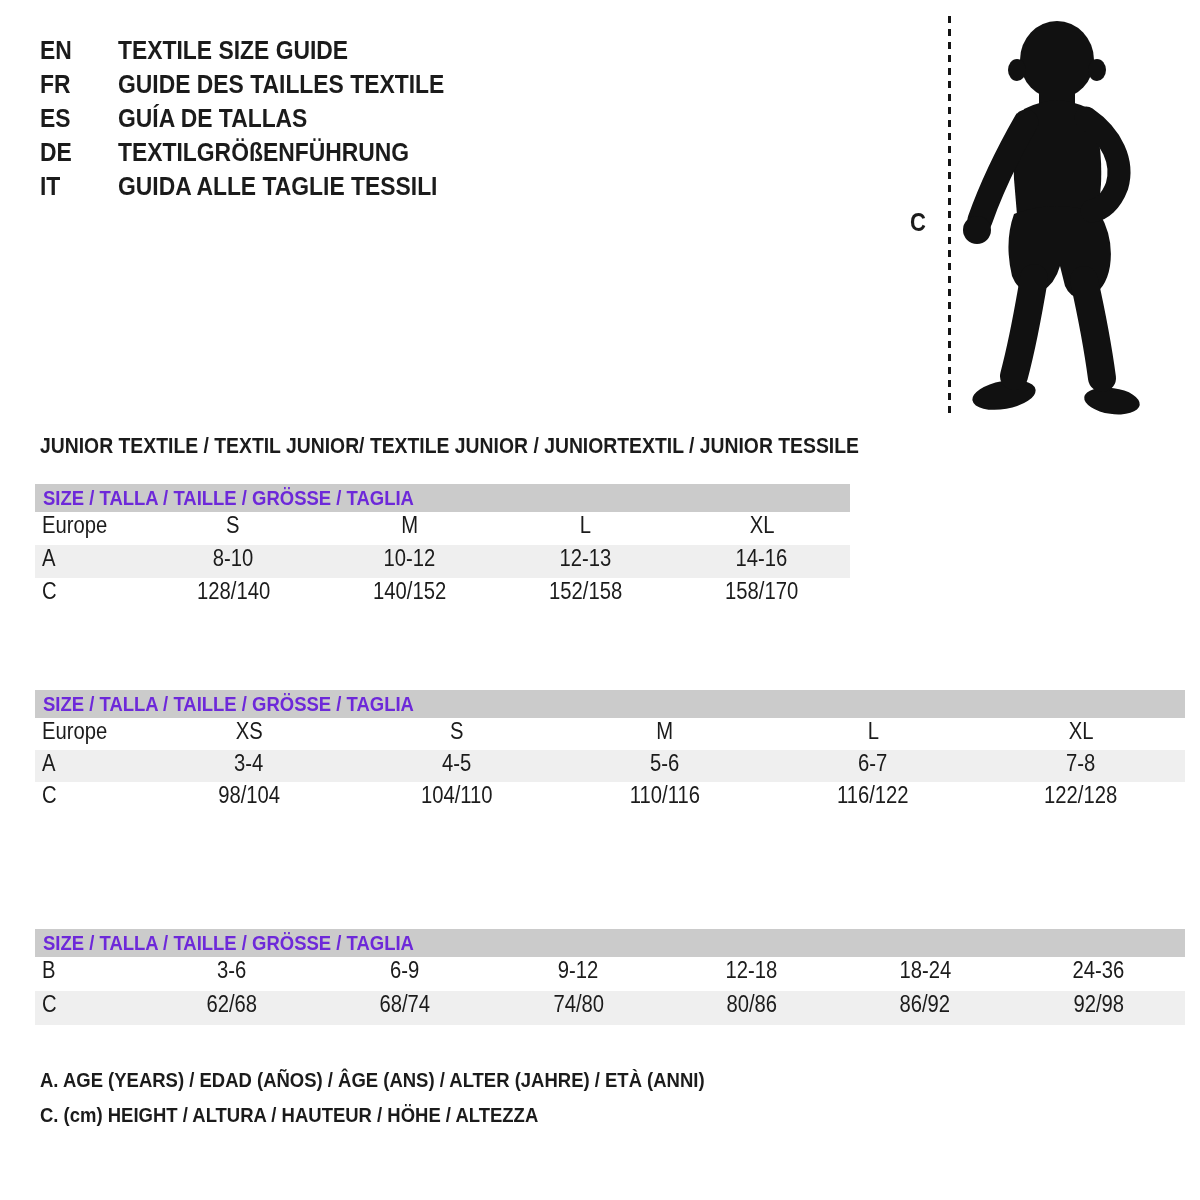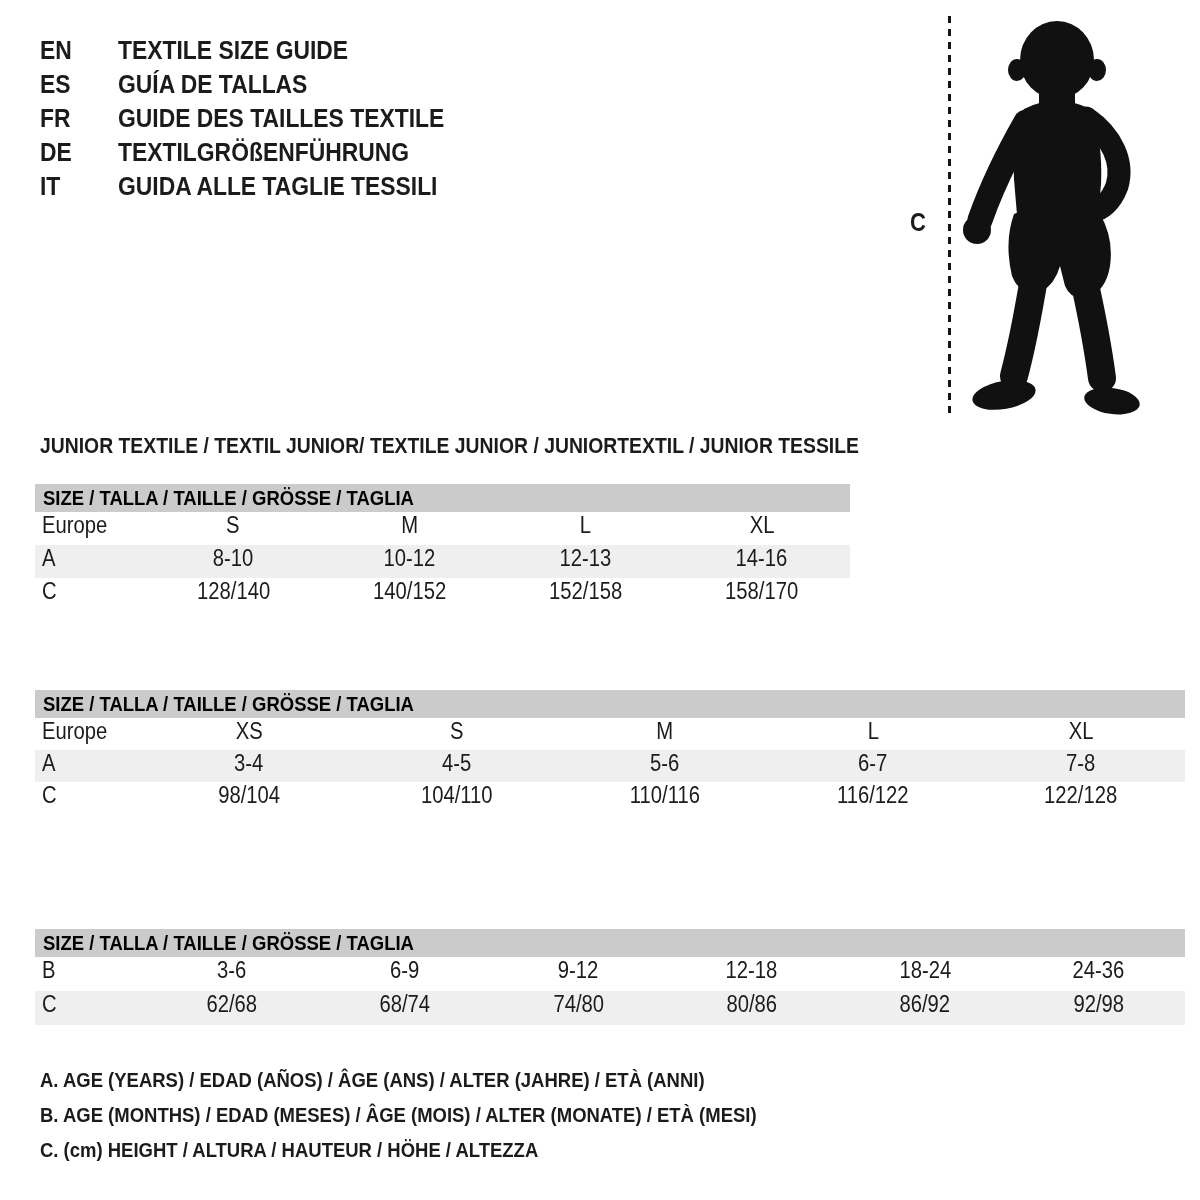--- a/index.html
+++ b/index.html
@@ -27,21 +27,21 @@
            background: repeating-linear-gradient(to bottom, #141414 0 7px, rgba(0,0,0,0) 7px 13px); }
   .clabel{ position: absolute; left: 910px; top: 208px; font-size: 25px; font-weight: 700; }
 
   
   .sec-title { position: absolute; left: 40px; font-size: 22px; font-weight: 700; line-height: 24px; }
   .sub-a { font-size: 0.62em; vertical-align: -0.28em; }
 
   
   .table  { position: absolute; left: 35px; font-size: 23px; }
   .t-head { height: 28px; background: #cbcbcb; display: flex; align-items: center;
-            padding-left: 8px; box-sizing: border-box; font-size: 21px; font-weight: 700; color: #000000; }
+            padding-left: 8px; box-sizing: border-box; font-size: 21px; font-weight: 700; color: #6d28d9; }
   .t-row  { display: flex; align-items: flex-start; }
   .t-row.alt { background: #efefef; }
   .t-label { width: 110px; padding-left: 7px; box-sizing: border-box; }
   .t-cell  { flex: 1; text-align: center; }
   .rh33 .t-row { height: 33px; }
   .rh32 .t-row { height: 32px; }
   .rh34 .t-row { height: 34px; }
 
   
   .foot { position: absolute; left: 40px; top: 1068px; font-size: 21px; font-weight: 700; }
@@ -51,26 +51,26 @@
 <body>
 
 <div id="canvas">
 
   <div class="lang">
     <div class="lang-row">
       <span class="lang-code"><span class="cx">EN</span></span>
       <span class="cx">TEXTILE SIZE GUIDE</span>
     </div>
     <div class="lang-row">
+      <span class="lang-code"><span class="cx">FR</span></span>
+      <span class="cx">GUIDE DES TAILLES TEXTILE</span>
+    </div>
+    <div class="lang-row">
       <span class="lang-code"><span class="cx">ES</span></span>
       <span class="cx">GUÍA DE TALLAS</span>
-    </div>
-    <div class="lang-row">
-      <span class="lang-code"><span class="cx">FR</span></span>
-      <span class="cx">GUIDE DES TAILLES TEXTILE</span>
     </div>
     <div class="lang-row">
       <span class="lang-code"><span class="cx">DE</span></span>
       <span class="cx">TEXTILGRÖßENFÜHRUNG</span>
     </div>
     <div class="lang-row">
       <span class="lang-code"><span class="cx">IT</span></span>
       <span class="cx">GUIDA ALLE TAGLIE TESSILI</span>
     </div>
   </div>
@@ -183,20 +183,17 @@
       <div class="t-cell"><span class="cxc">86/92</span></div>
       <div class="t-cell"><span class="cxc">92/98</span></div>
     </div>
   </div>
 
   <div class="foot">
     <div class="foot-line">
         <span class="cx">A. AGE (YEARS) / EDAD (AÑOS) / ÂGE (ANS) / ALTER (JAHRE) / ETÀ (ANNI)</span>
       </div>
     <div class="foot-line">
-        <span class="cx">B. AGE (MONTHS) / EDAD (MESES) / ÂGE (MOIS) / ALTER (MONATE) / ETÀ (MESI)</span>
-      </div>
-    <div class="foot-line">
         <span class="cx">C. (cm) HEIGHT / ALTURA / HAUTEUR / HÖHE / ALTEZZA</span>
       </div>
   </div>
 
 </div>
 
 </body></html>

